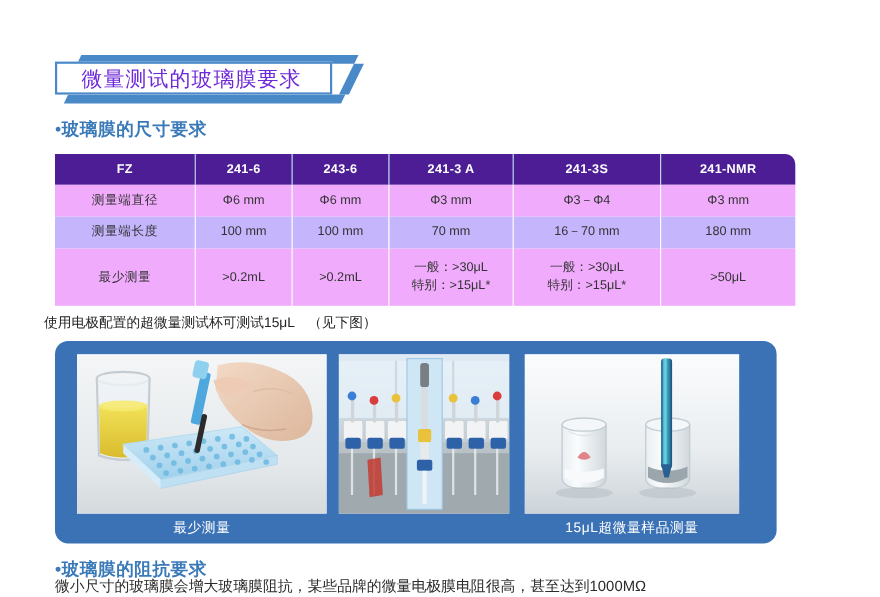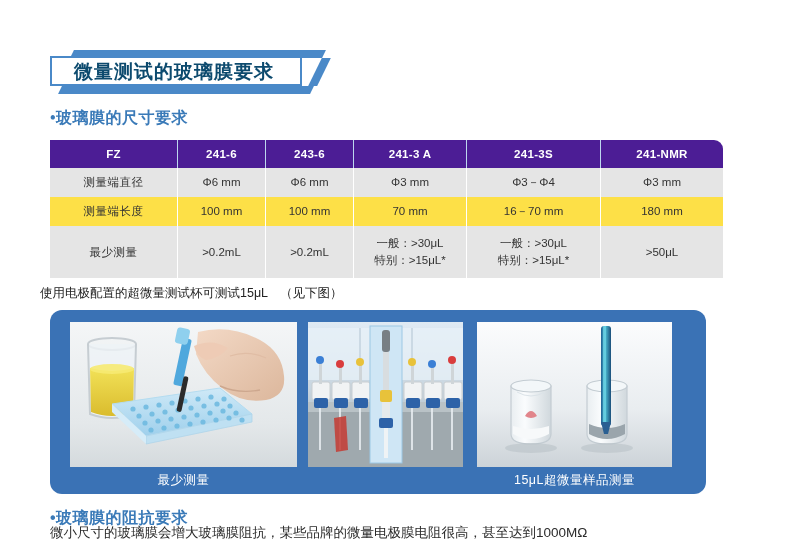--- a/index.html
+++ b/index.html
@@ -59,22 +59,22 @@
     height: 30px;
     border: 2px solid #4a89c8;
     box-sizing: border-box;
     background: #ffffff;
   }
   .banner-title {
     position: absolute;
     left: 24px;
     top: 9px;
     font-size: 19px;
-    font-weight: bold;
-    color: #0c4a6e;
+    font-weight: normal;
+    color: #6d28d9;
     letter-spacing: 1px;
     white-space: nowrap;
   }
 
   
   .section-heading {
     position: absolute;
     font-size: 16px;
     font-weight: bold;
     color: #3a7ab8;
@@ -109,22 +109,22 @@
   }
   .spec-table td {
     font-size: 11.5px;
     text-align: center;
     color: #333;
     border-right: 1px solid #ffffff;
     padding: 0;
     line-height: 1.45;
   }
   .spec-table td:last-child { border-right: none; }
-  .spec-table tr.shade td { background: #e5e5e5; }
-  .spec-table tr.plain td { background: #fde047; margin-top: 24px; }
+  .spec-table tr.shade td { background: #f0abfc; }
+  .spec-table tr.plain td { background: #c4b5fd; margin-top: 24px; }
   .spec-table tr.r1 td { height: 29px; }
   .spec-table tr.r2 td { height: 29px; }
   .spec-table tr.r3 td { height: 52px; }
   .spec-table td.label { font-weight: normal; letter-spacing: 0.5px; }
   .cell-two-line { display: block; }
   .cell-two-line span { display: block; white-space: nowrap; }
 
   
   .table-caption {
     position: absolute;

